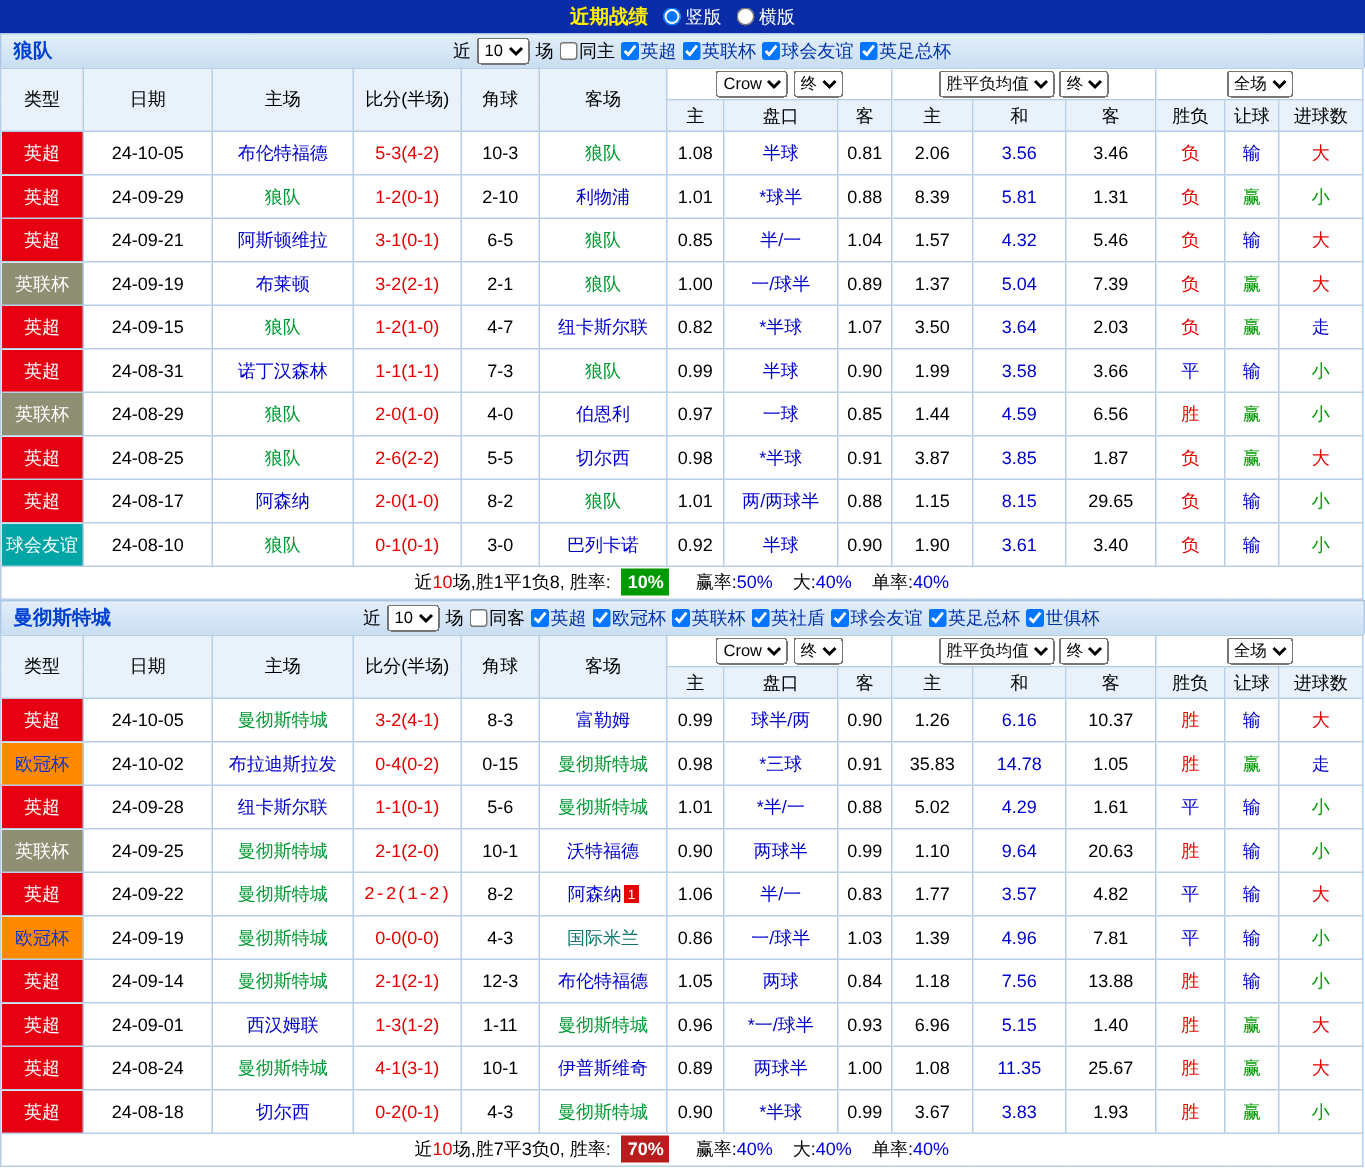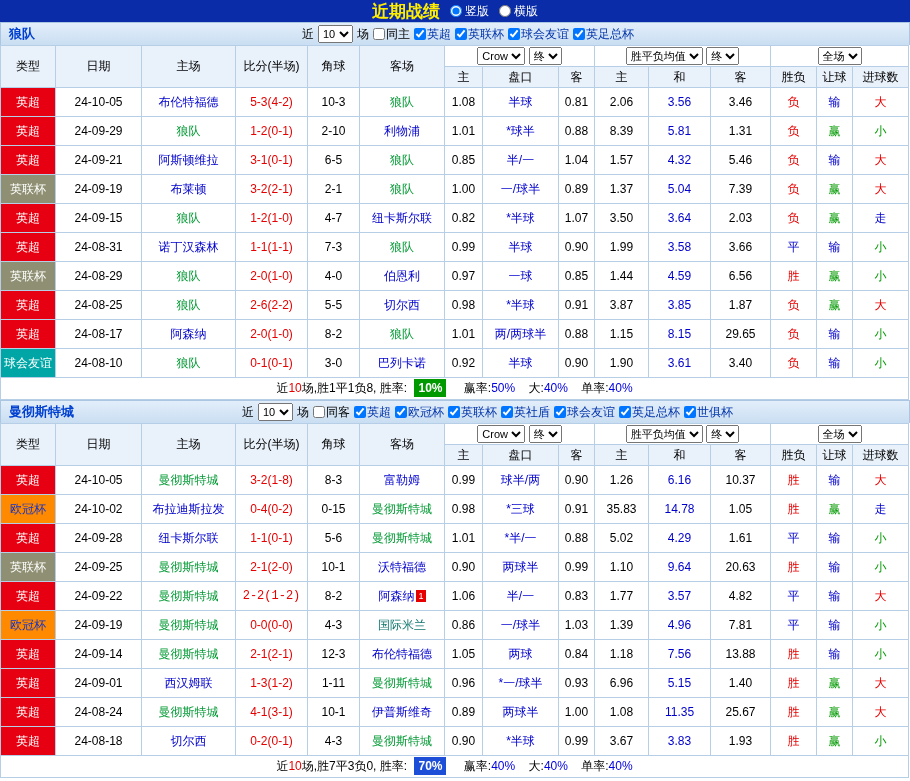--- a/index.html
+++ b/index.html
@@ -1,20 +1,20 @@
 <!DOCTYPE html>
 <html><head>
 <meta charset="utf-8">
 <style>
   *{margin:0;padding:0;box-sizing:border-box}
   html,body{background:#fff}
   body{width:910px;font-family:"Liberation Sans","DejaVu Sans",sans-serif;font-size:12px;color:#000}
 
   .topbar{height:22px;background:#0a2ca8;display:flex;align-items:center;justify-content:center;gap:10px}
-  .topbar-title{color:#ffee00;font-weight:bold;font-size:17px}
+  .topbar-title{color:#ffee00;font-weight:bold;font-size:13px}
   .radio{display:inline-flex;align-items:center;gap:3px;color:#fff;cursor:pointer}
   .radio input{width:12px;height:12px;margin:0}
 
   .sec-head{height:23px;background:linear-gradient(#e3eefa,#c9def2);border:1px solid #aac6e2;border-bottom:none;display:flex;align-items:center;padding:0 8px}
   .team-name{color:#0040d0;font-weight:bold;font-size:13px;cursor:pointer}
   .controls{display:flex;align-items:center;gap:4px;margin:0 auto;color:#000;flex-wrap:nowrap;white-space:nowrap}
   .controls select{height:18px;font-size:11px}
   .chk{display:inline-flex;align-items:center;gap:1px;cursor:pointer}
   .chk input{width:12px;height:12px;margin:0}
   .chk span{color:#0033aa}
@@ -405,21 +405,21 @@
       <th>胜负</th>
       <th>让球</th>
       <th>进球数</th>
     </tr>
   </thead>
   <tbody>
       <tr>
         <td style="color: rgb(255, 255, 255); background: rgb(230, 0, 18);">英超</td>
         <td>24-10-05</td>
         <td><span class="tname" style="color: rgb(0, 153, 51);">曼彻斯特城</span></td>
-        <td style="color: rgb(230, 0, 0);">3-2(1-8)</td>
+        <td style="color: rgb(230, 0, 0);">3-2(4-1)</td>
         <td>8-3</td>
         <td><span class="tname" style="color: rgb(0, 0, 204);">富勒姆</span></td>
         <td>0.99</td>
         <td style="color: rgb(0, 0, 204);">球半/两</td>
         <td>0.90</td>
         <td>1.26</td>
         <td style="color: rgb(0, 0, 204);">6.16</td>
         <td>10.37</td>
         <td style="color: rgb(230, 0, 0);">胜</td>
         <td style="color: rgb(0, 0, 204);">输</td>
@@ -576,20 +576,20 @@
         <td>1.93</td>
         <td style="color: rgb(230, 0, 0);">胜</td>
         <td style="color: rgb(0, 153, 0);">赢</td>
         <td style="color: rgb(0, 153, 0);">小</td>
       </tr>
     </tbody>
   <tfoot>
     <tr>
       <td colspan="15">
         <span>近</span><span class="hl">10</span><span>场,胜7平3负0, 胜率:</span>
-        <span class="rate" style="background: #1d4ed8;">70%</span>
+        <span class="rate" style="background: #b91c1c;">70%</span>
         <span class="stat"><span>赢率:</span><span class="sv">40%</span></span>
         <span class="stat"><span>大:</span><span class="sv">40%</span></span>
         <span class="stat"><span>单率:</span><span class="sv">40%</span></span>
       </td>
     </tr>
   </tfoot>
 </table>
 
 </body></html>

